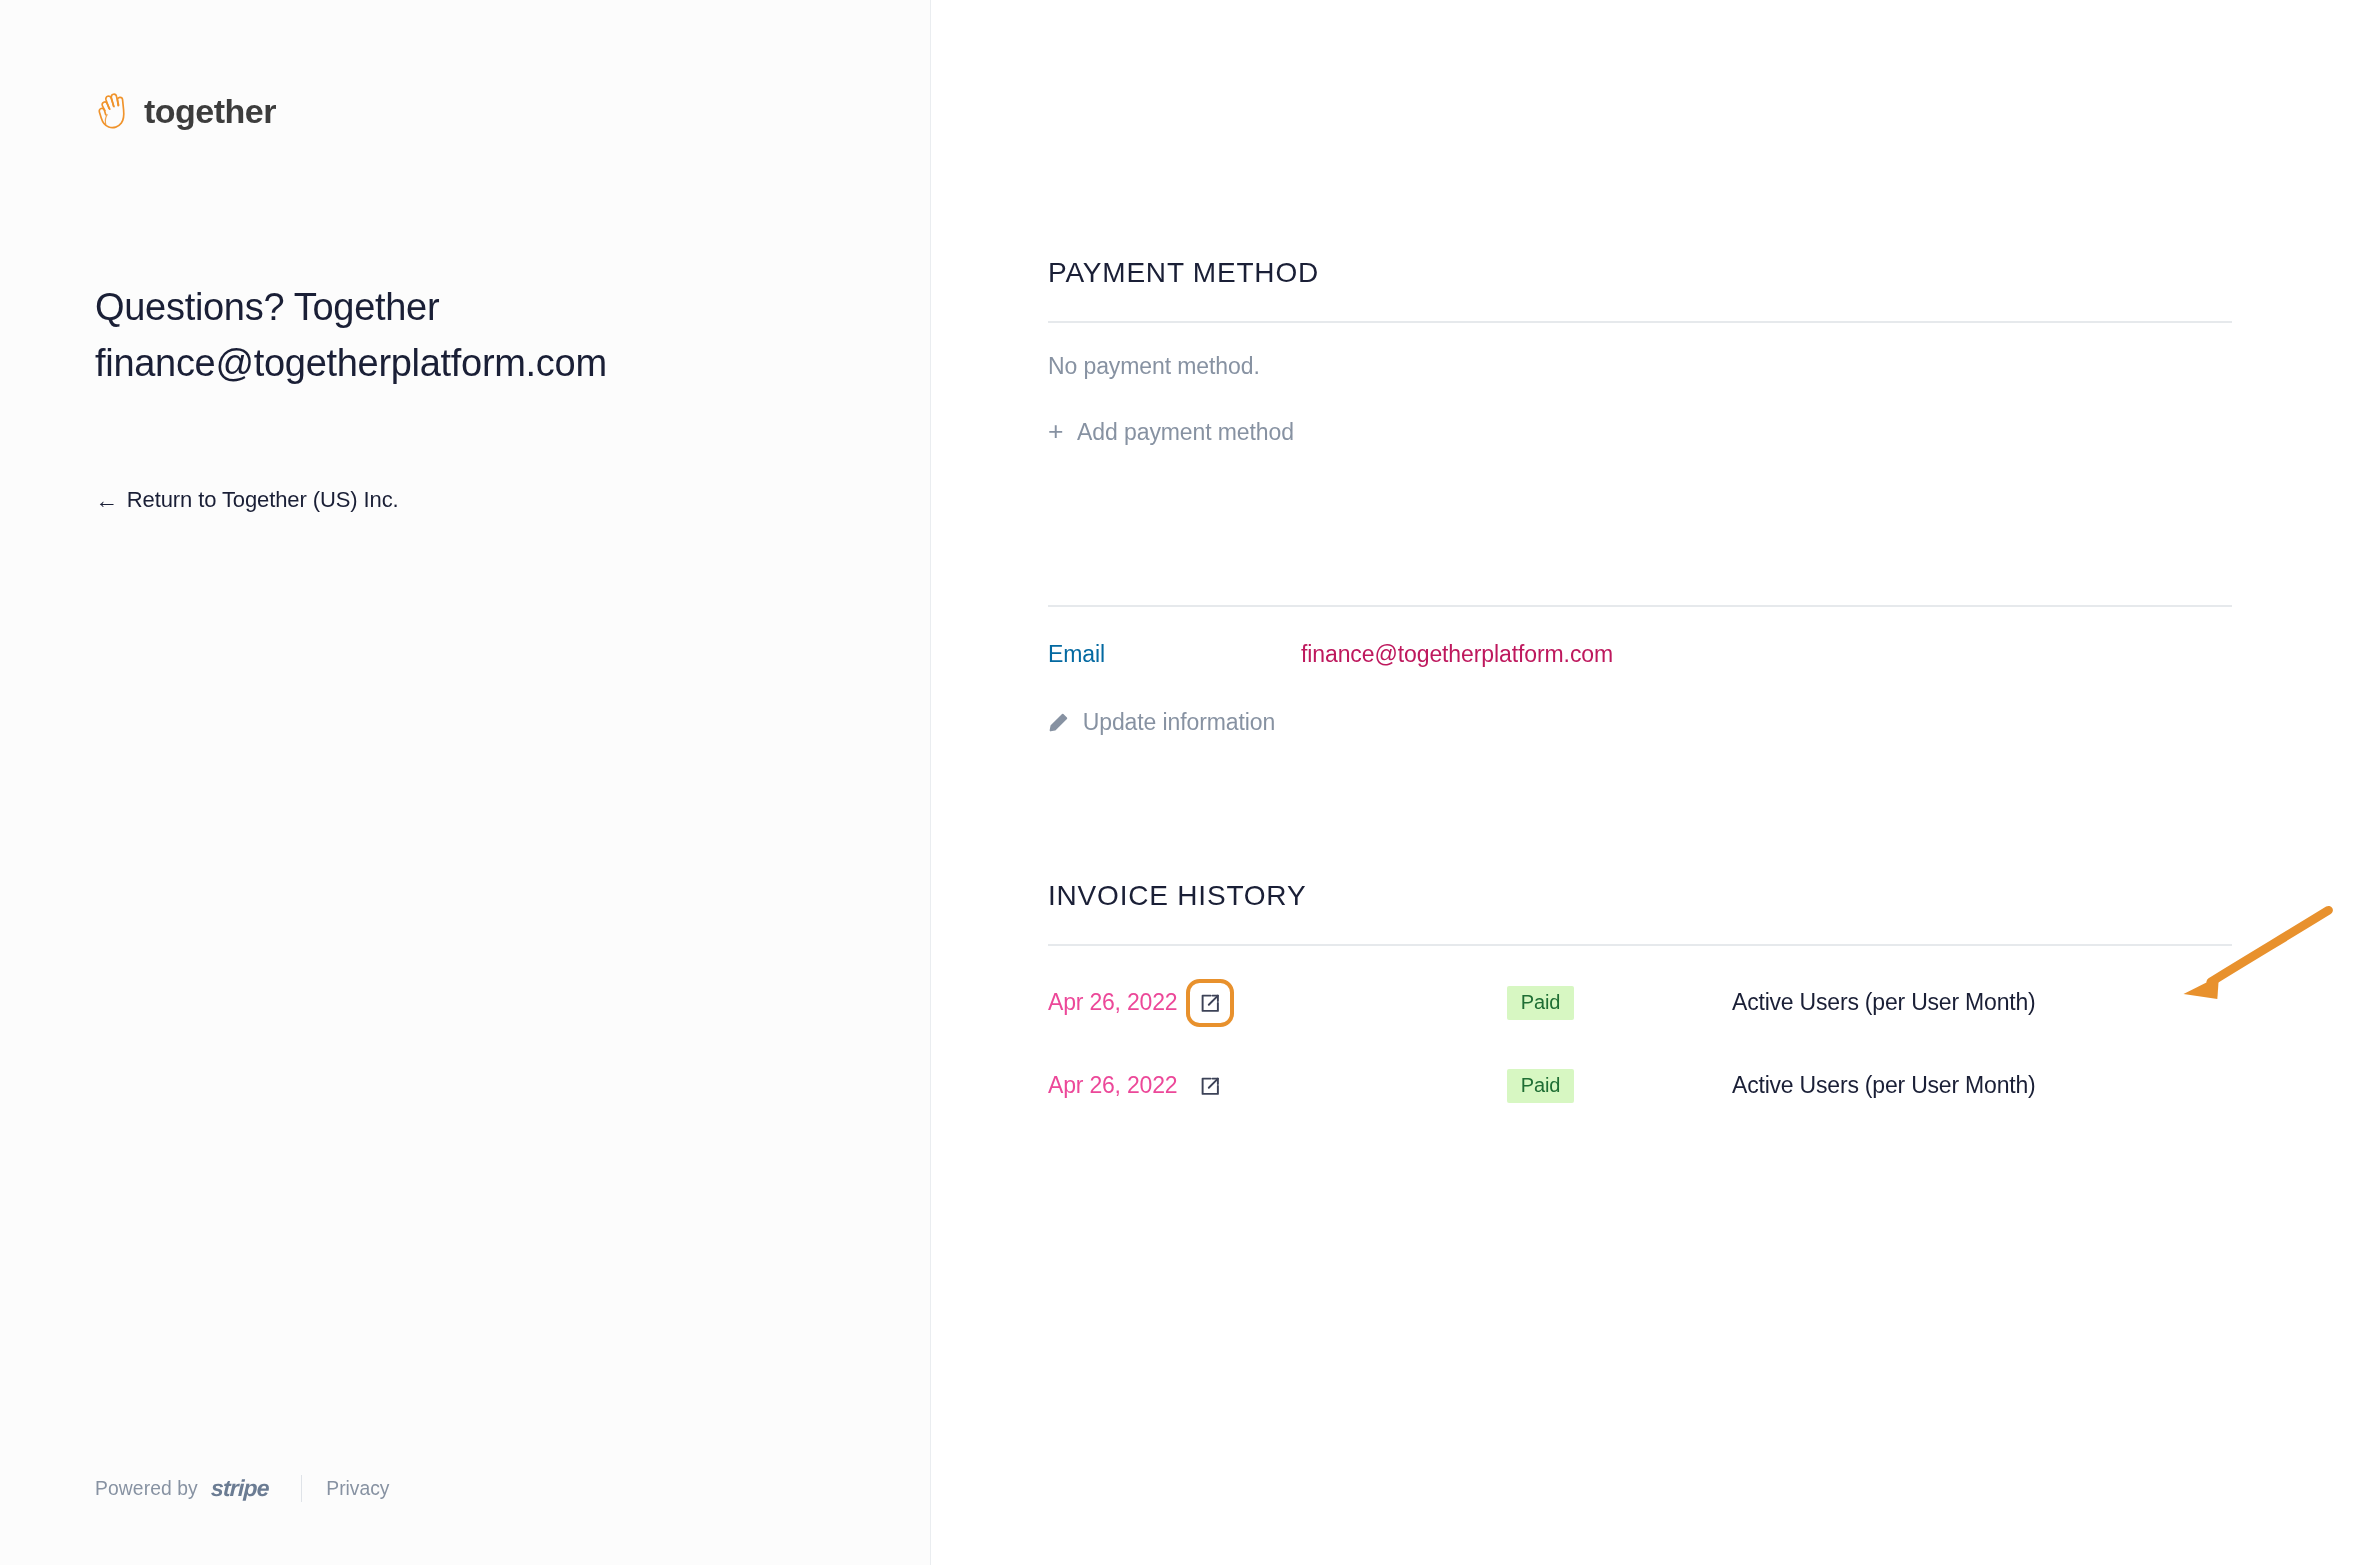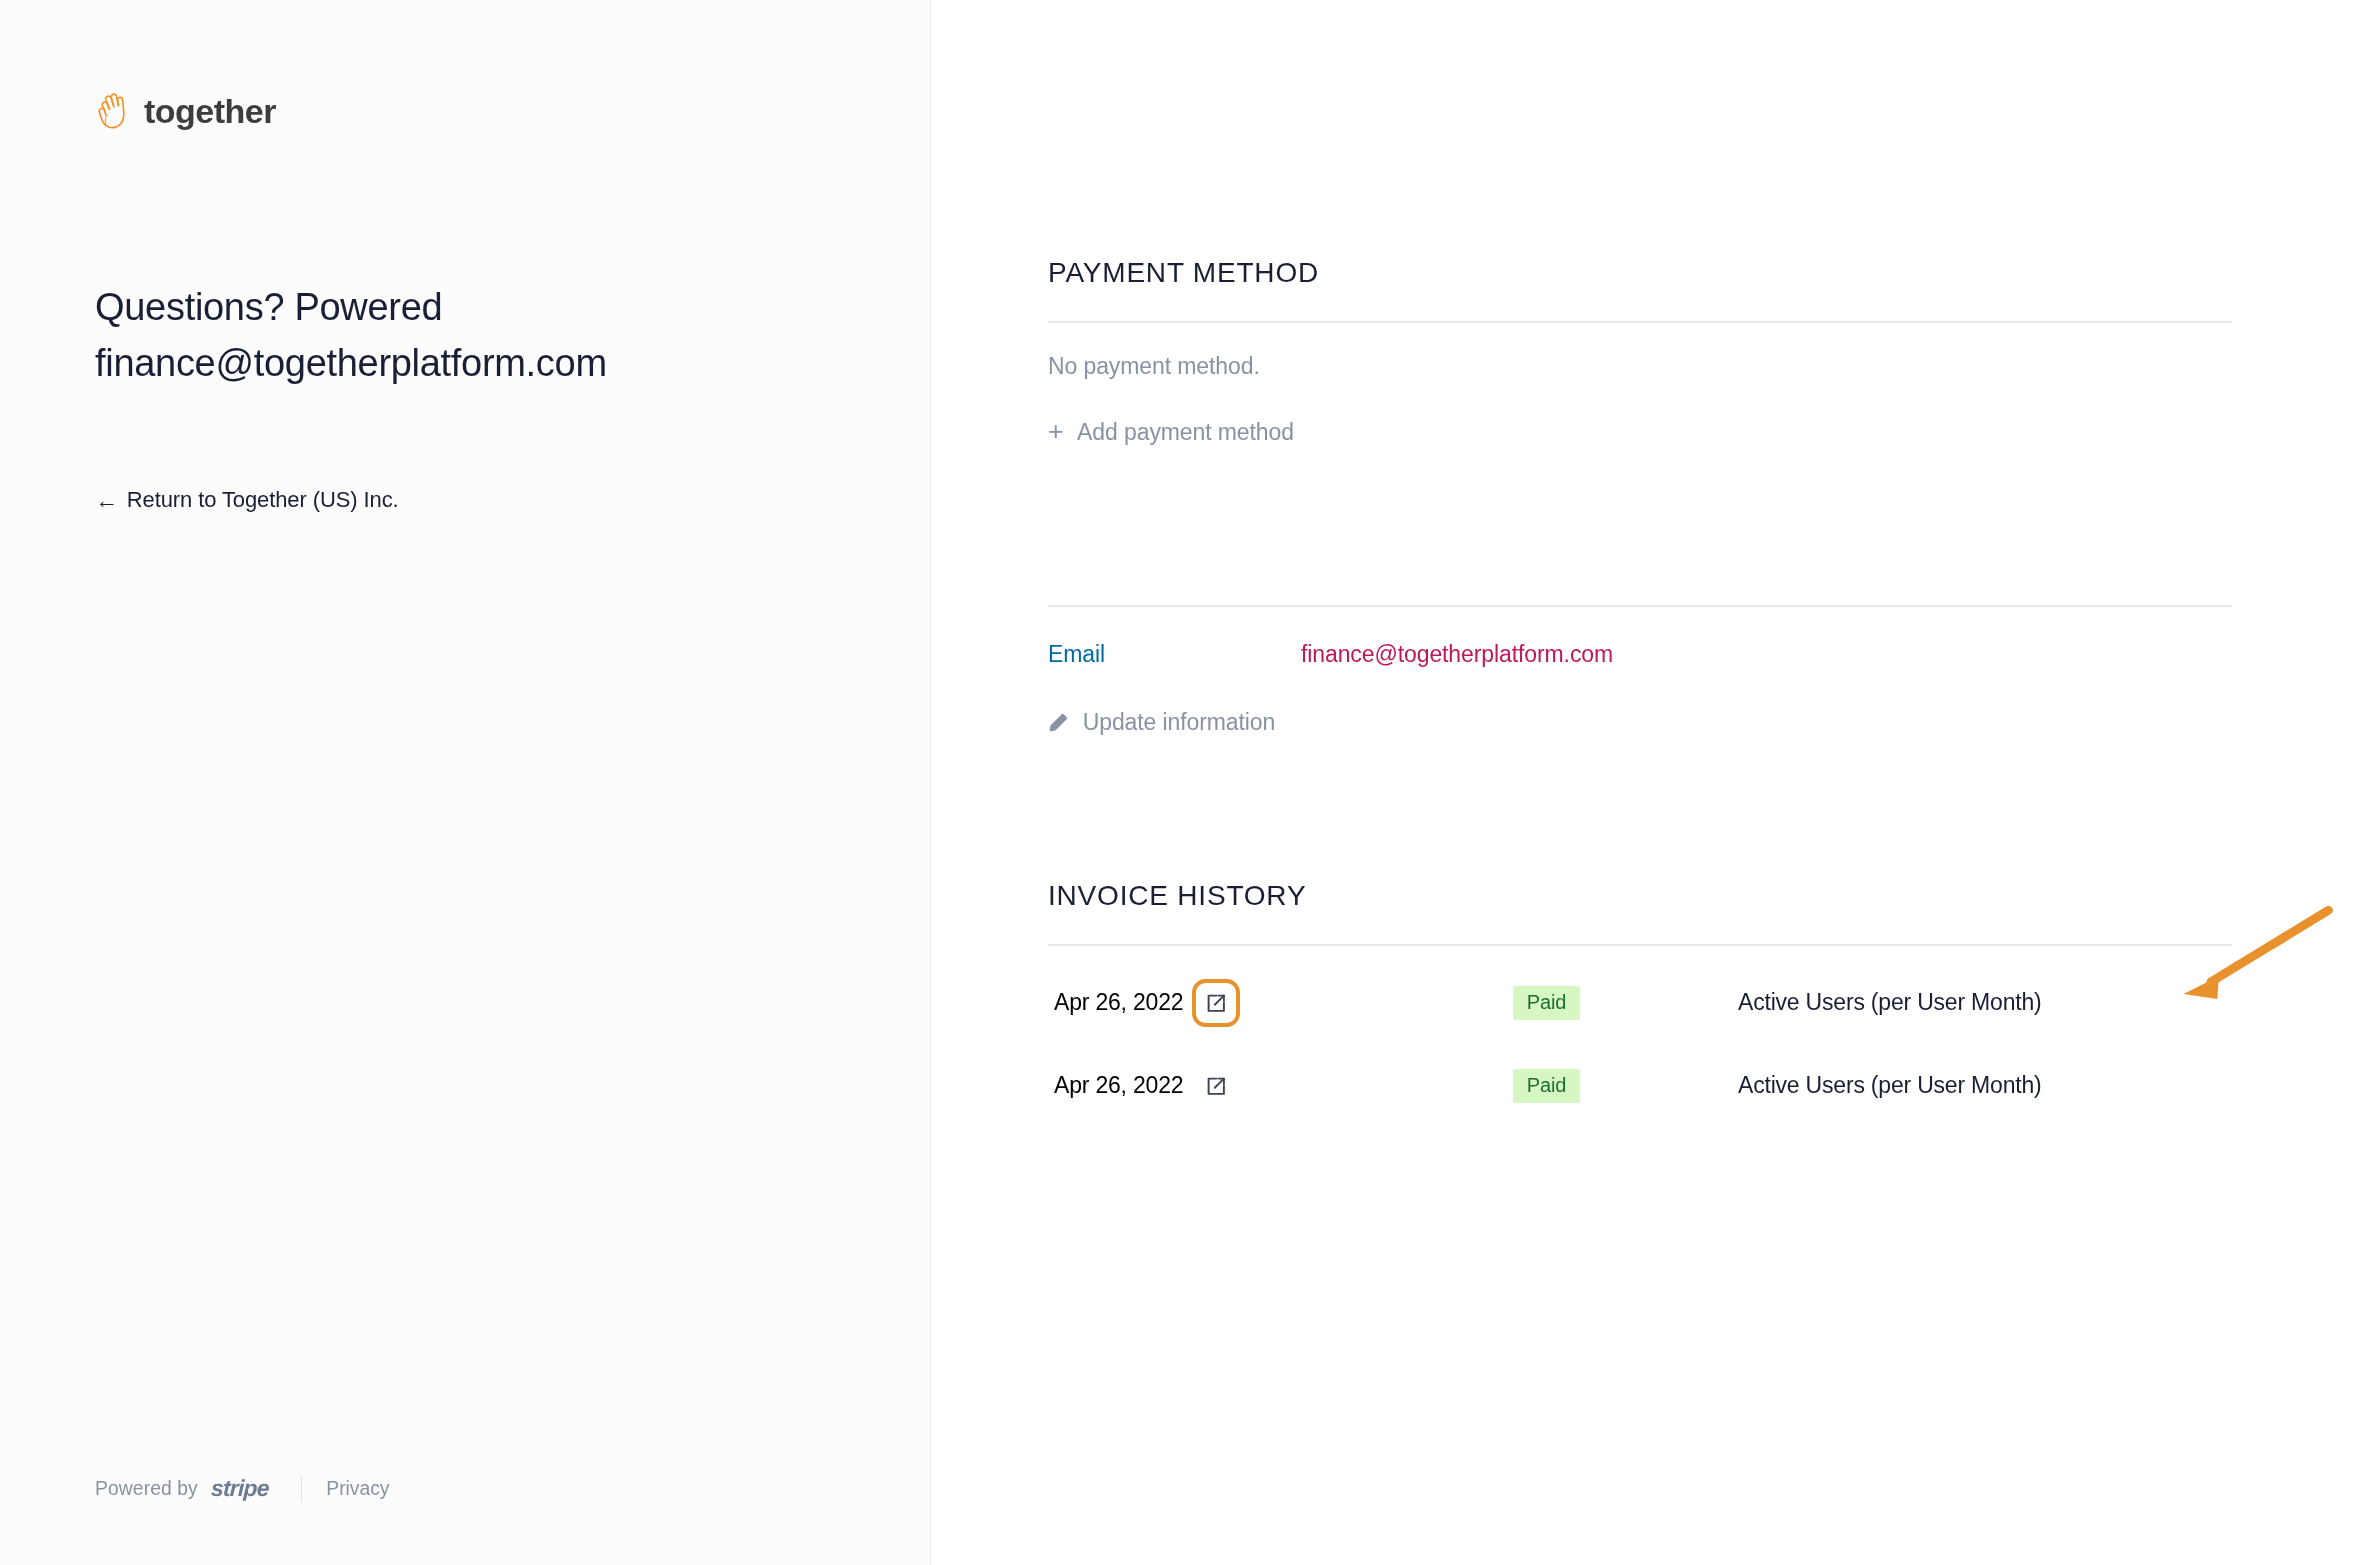--- a/index.html
+++ b/index.html
@@ -190,23 +190,22 @@
     display: flex;
     align-items: center;
     height: 79px;
   }
   .inv-date-cell {
     width: 459px;
     display: flex;
     align-items: center;
     gap: 21px;
     font-size: 23px;
-    color: #000000;
+    color: #ec4899;
     letter-spacing: -0.2px;
-    margin-left: 6px;
   }
   .ext-link-btn {
     position: relative;
     display: inline-flex;
     align-items: center;
     justify-content: center;
     width: 24px;
     height: 24px;
     cursor: pointer;
   }
@@ -258,21 +257,21 @@
           <path d="M13.5 25.5 L10.5 19.5 C9.6 17.7 10.4 15.8 12.1 15.1 C13.7 14.4 15.5 15.1 16.3 16.8 L19.6 23.8"></path>
           <path d="M18.6 22.6 L14.9 11.9 C14.3 10.0 15.3 8.2 17.1 7.7 C18.9 7.2 20.7 8.2 21.3 10.1 L24.8 20.5"></path>
           <path d="M24.2 20.0 L21.6 9.2 C21.2 7.3 22.3 5.6 24.1 5.2 C25.9 4.9 27.6 6.0 28.0 7.9 L30.6 18.9"></path>
           <path d="M30.0 19.4 L29.2 12.6 C29.0 10.8 30.2 9.2 32.0 9.0 C33.8 8.8 35.3 10.1 35.5 11.9 L36.8 24.8 C37.6 32.4 37.0 36.8 34.0 41.0 C30.6 45.8 24.0 47.9 18.3 45.8 C13.5 44.0 10.7 40.2 9.0 34.6 L6.7 27.1 C6.1 25.2 7.1 23.4 8.8 22.9 C10.5 22.4 12.3 23.4 12.9 25.2 L14.6 30.6"></path>
           <path d="M14.6 42.5 C13.6 37.8 14.3 33.7 16.3 30.6" stroke-width="1.5" opacity="0.85"></path>
         </svg>
       </span>
       <span class="brand-word">together</span>
     </div>
 
-    <h1 class="headline">Questions? Powered finance@togetherplatform.com</h1>
+    <h1 class="headline">Questions? Together finance@togetherplatform.com</h1>
 
     <a class="return-link">
       <span class="return-arrow">←</span>
       <span>Return to Together (US) Inc.</span>
     </a>
 
     <div class="footer">
       <span class="powered-by">Powered by</span>
       <span class="stripe-word">stripe</span>
       <span class="footer-sep"></span>

